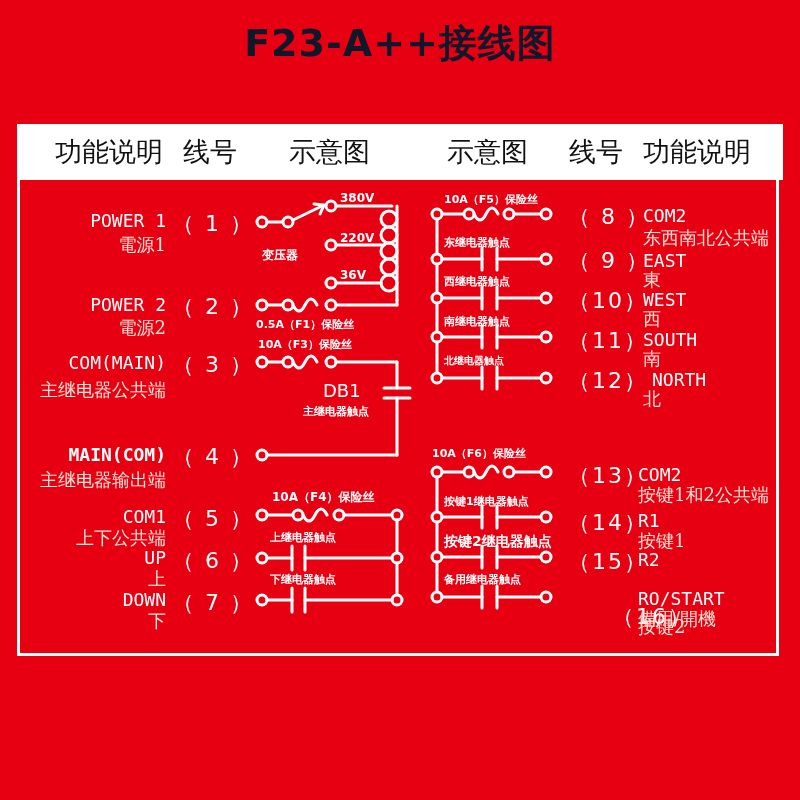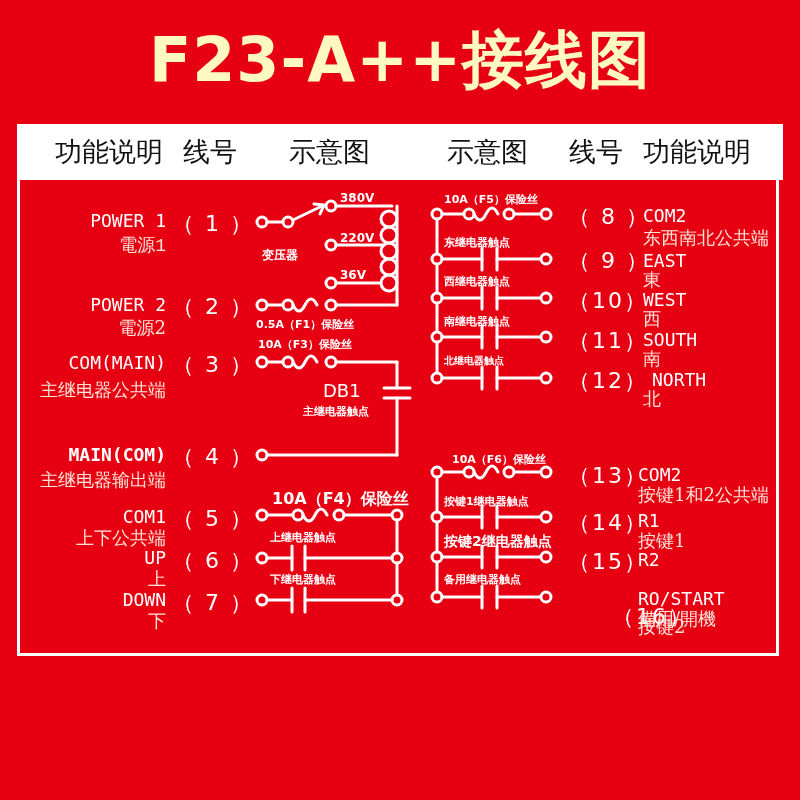--- a/index.html
+++ b/index.html
@@ -2,21 +2,21 @@
 <html><head>
 <meta charset="utf-8">
 <style>
   html, body { margin: 0; padding: 0; }
   body {
     width: 800px; height: 800px; background: #e60012; position: relative; overflow: hidden;
     font-family: "DejaVu Sans", "Liberation Sans", sans-serif; color: #fff;
   }
   .title {
     position: absolute; left: 0; top: 18px; width: 800px; text-align: center;
-    font-size: 62px; font-weight: bold; letter-spacing: 1px; color: #fef9c3;
+    font-size: 38px; font-weight: bold; letter-spacing: 1px; color: #0f172a;
   }
   .frame {
     position: absolute; left: 17px; top: 124px; width: 762px; height: 532px;
     border: 3px solid #fff; box-sizing: border-box;
   }
   .header {
     position: absolute; left: 17px; top: 124px; width: 766px; height: 56px; background: #fff;
   }
   .hcell {
     position: absolute; top: 10px; font-size: 27px; color: #111;
@@ -38,21 +38,21 @@
   <span class="hcell" style="left:166px;">线号</span>
   <span class="hcell" style="left:272px;">示意图</span>
   <span class="hcell" style="left:430px;">示意图</span>
   <span class="hcell" style="left:552px;">线号</span>
   <span class="hcell" style="left:626px;">功能说明</span>
 </div>
 <div class="frame"></div>
 
 <div>
   <span class="lbl-en right" style="left:30px;top:210px;width:136px;">POWER 1</span>
-  <span class="lbl-cn right" style="left:30px;top:233px;width:136px;font-family:Liberation Mono, monospace;">電源1</span>
+  <span class="lbl-cn right" style="left:30px;top:233px;width:136px;">電源1</span>
   <span class="num" style="left:172px;top:209px;">（ 1 ）</span>
 
   <span class="lbl-en right" style="left:30px;top:294px;width:136px;">POWER 2</span>
   <span class="lbl-cn right" style="left:30px;top:316px;width:136px;">電源2</span>
   <span class="num" style="left:172px;top:292px;">（ 2 ）</span>
 
   <span class="lbl-en right" style="left:30px;top:352px;width:136px;">COM(MAIN)</span>
   <span class="lbl-cn right" style="left:20px;top:378px;width:146px;">主继电器公共端</span>
   <span class="num" style="left:172px;top:350px;">（ 3 ）</span>
 
@@ -262,25 +262,25 @@
 
 <div style="position:absolute;left:0;top:0;width:800px;height:800px;font-weight:bold;font-size:11px;">
   <span style="position:absolute;left:340px;top:191px;font-size:12px;">380V</span>
   <span style="position:absolute;left:340px;top:231px;font-size:12px;">220V</span>
   <span style="position:absolute;left:340px;top:268px;font-size:12px;">36V</span>
   <span style="position:absolute;left:262px;top:247px;font-size:12px;">变压器</span>
   <span style="position:absolute;left:256px;top:317px;font-size:11px;">0.5A（F1）保险丝</span>
   <span style="position:absolute;left:258px;top:337px;font-size:11px;">10A（F3）保险丝</span>
   <span style="position:absolute;left:323px;top:380px;font-size:18px;font-weight:normal;text-align:right;">DB1</span>
   <span style="position:absolute;left:303px;top:404px;font-size:11px;">主继电器触点</span>
-  <span style="position:absolute;left:272px;top:489px;font-size:16px;">10A（F4）保险丝</span>
+  <span style="position:absolute;left:272px;top:489px;font-size:12px;">10A（F4）保险丝</span>
   <span style="position:absolute;left:270px;top:530px;font-size:11px;">上继电器触点</span>
   <span style="position:absolute;left:270px;top:572px;font-size:11px;">下继电器触点</span>
   <span style="position:absolute;left:444px;top:192px;font-size:11px;">10A（F5）保险丝</span>
   <span style="position:absolute;left:444px;top:235px;font-size:11px;">东继电器触点</span>
   <span style="position:absolute;left:444px;top:274px;font-size:11px;">西继电器触点</span>
   <span style="position:absolute;left:444px;top:314px;font-size:11px;">南继电器触点</span>
   <span style="position:absolute;left:444px;top:354px;font-size:10px;">北继电器触点</span>
-  <span style="position:absolute;left:452px;top:446px;font-size:11px;margin-top:6px;">10A（F6）保险丝</span>
+  <span style="position:absolute;left:432px;top:446px;font-size:11px;">10A（F6）保险丝</span>
   <span style="position:absolute;left:444px;top:494px;font-size:11px;">按键1继电器触点</span>
   <span style="position:absolute;left:444px;top:533px;font-size:14px;">按键2继电器触点</span>
   <span style="position:absolute;left:444px;top:572px;font-size:11px;">备用继电器触点</span>
 </div>
 
 </body></html>

